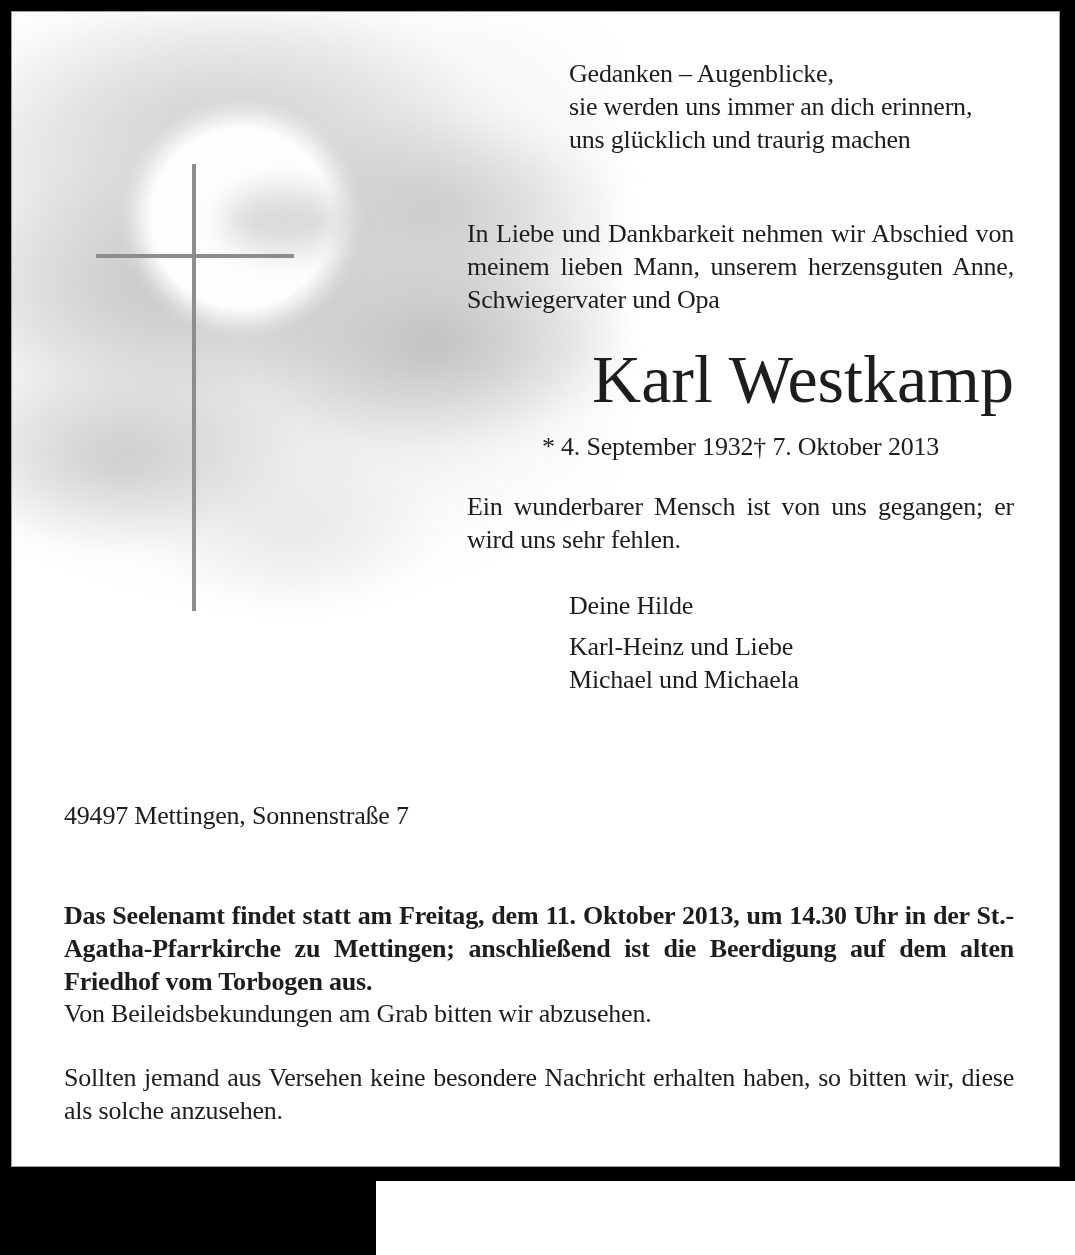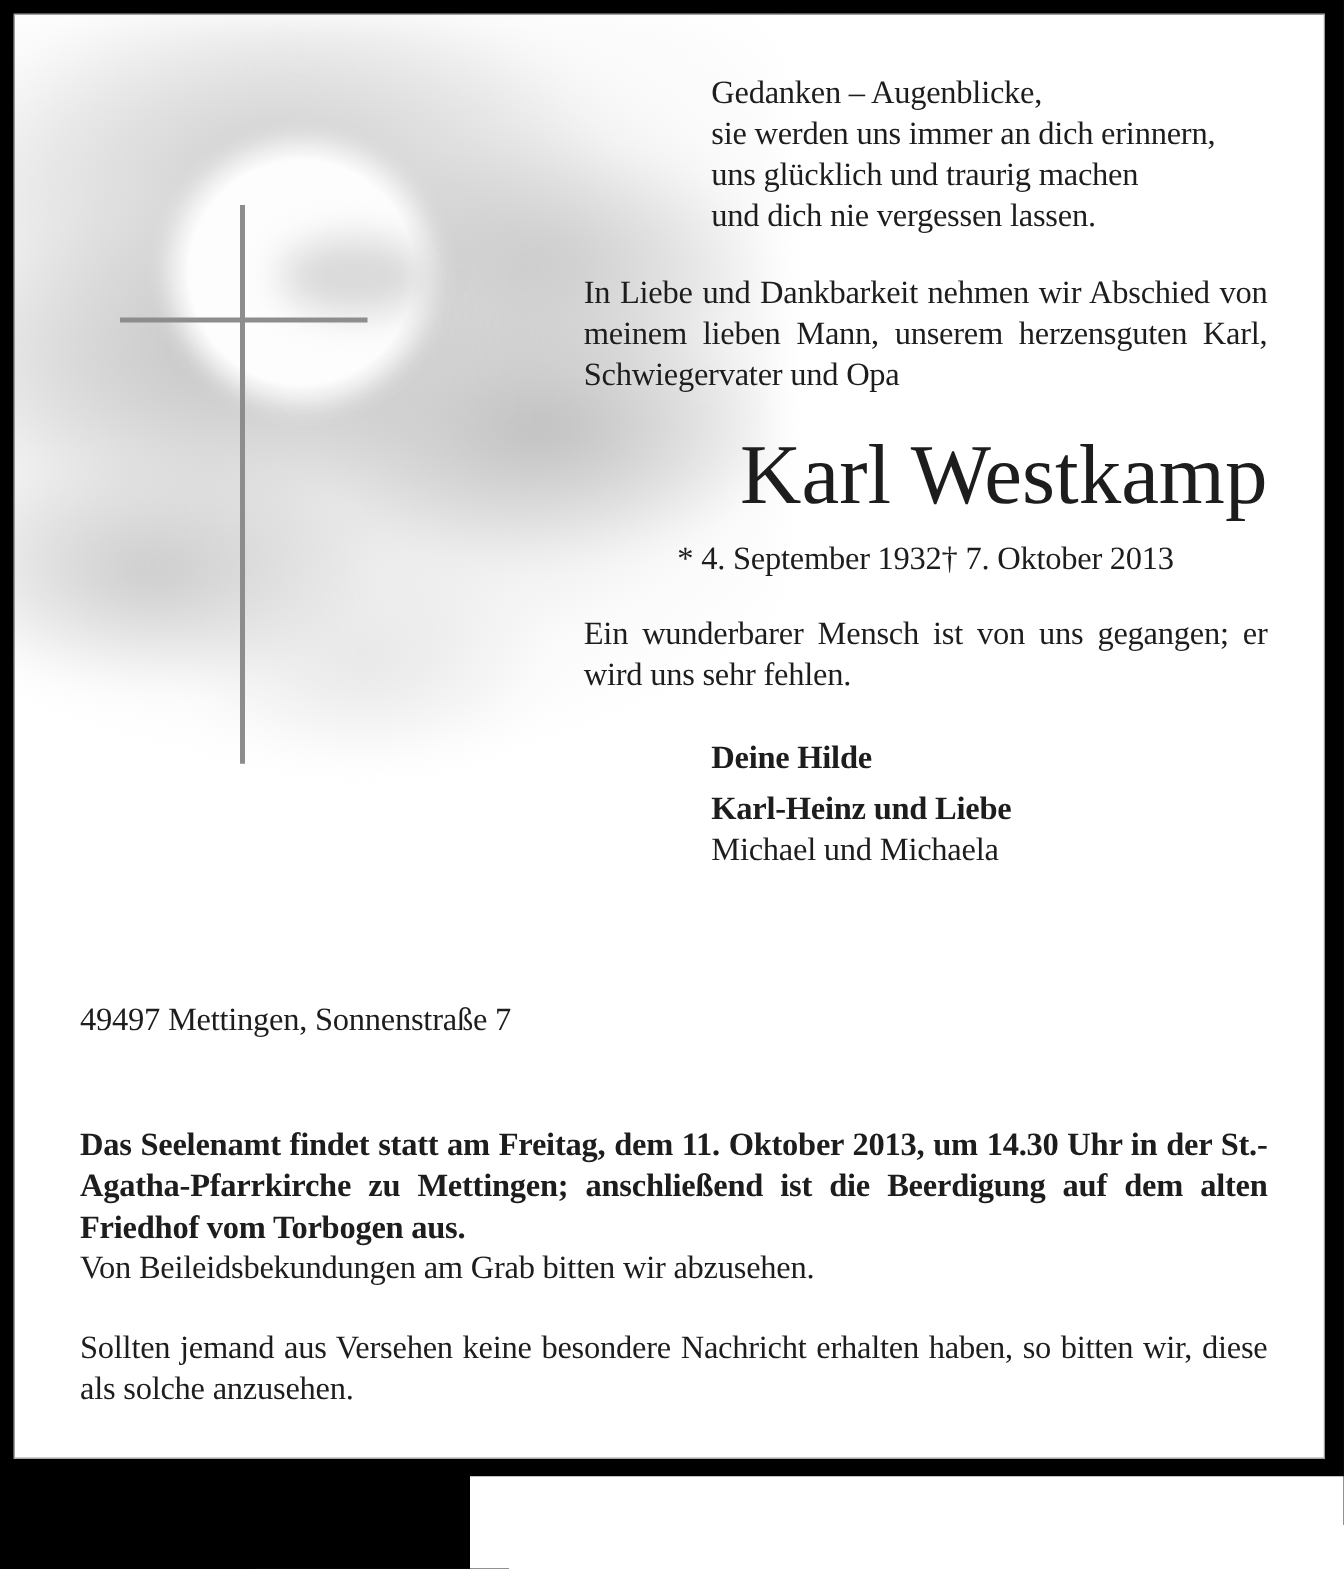--- a/index.html
+++ b/index.html
@@ -122,21 +122,21 @@
   .dates {
     left: 455px;
     top: 418px;
     width: 547px;
     display: flex;
     justify-content: center;
     white-space: nowrap;
   }
   .farewell   { left: 455px; top: 478px; width: 547px; }
   .mourners   { left: 557px; top: 577px; width: 460px; }
-  .mourner.bold { font-weight: bold; }
+  .mourner.bold { font-weight: normal; }
   .mourner.gap  { margin-top: 8px; }
   .address    { left: 52px;  top: 787px; width: 700px; }
   .p-service  { left: 52px;  top: 887px; width: 950px; font-weight: bold; }
   .p-condolence    { left: 52px; top: 985px;  width: 950px; }
   .p-notification  { left: 52px; top: 1049px; width: 950px; }
   
   .adjacent-card-fragment {
     position: absolute;
     left: 376px;
     top: 1181px;
@@ -157,24 +157,23 @@
       <div class="moon"></div>
       <div class="wisp"></div>
       <div class="cross-v"></div>
       <div class="cross-h"></div>
     </div>
 
     <div class="txt epigraph">
       <div>Gedanken – Augenblicke,</div>
       <div>sie werden uns immer an dich erinnern,</div>
       <div>uns glücklich und traurig machen</div>
-      <div>und dich nie vergessen lassen.</div>
-    </div>
-
-    <div class="txt intro justified">In Liebe und Dankbarkeit nehmen wir Abschied von meinem lieben Mann, unserem herzensguten Karl, Schwiegervater und Opa</div>
+    </div>
+
+    <div class="txt intro justified">In Liebe und Dankbarkeit nehmen wir Abschied von meinem lieben Mann, unserem herzensguten Anne, Schwiegervater und Opa</div>
 
     <div class="txt name-block">Karl Westkamp</div>
 
     <div class="txt dates">
       <span>* 4. September 1932</span>
       <span>† 7. Oktober 2013</span>
     </div>
 
     <div class="txt farewell justified">Ein wunderbarer Mensch ist von uns gegangen; er wird uns sehr fehlen.</div>
 

